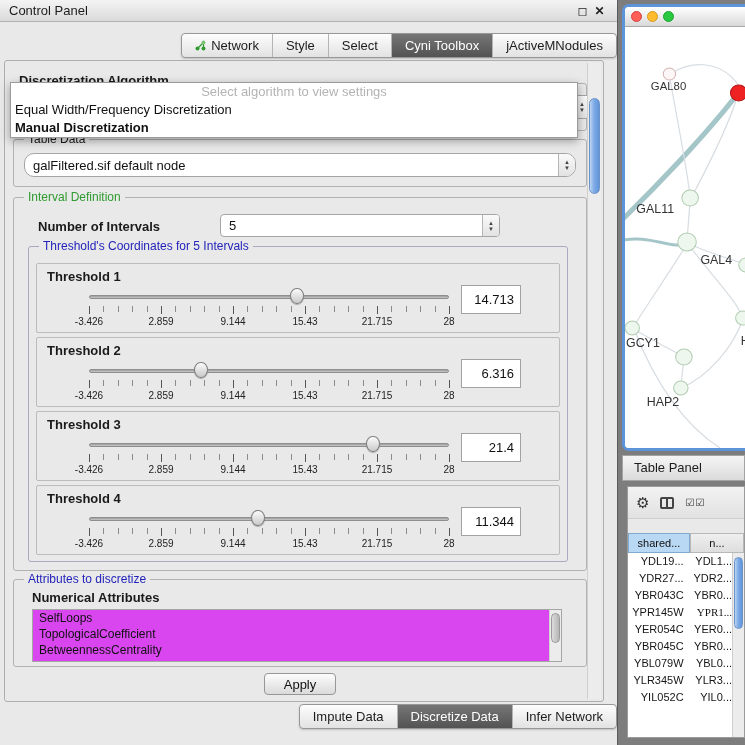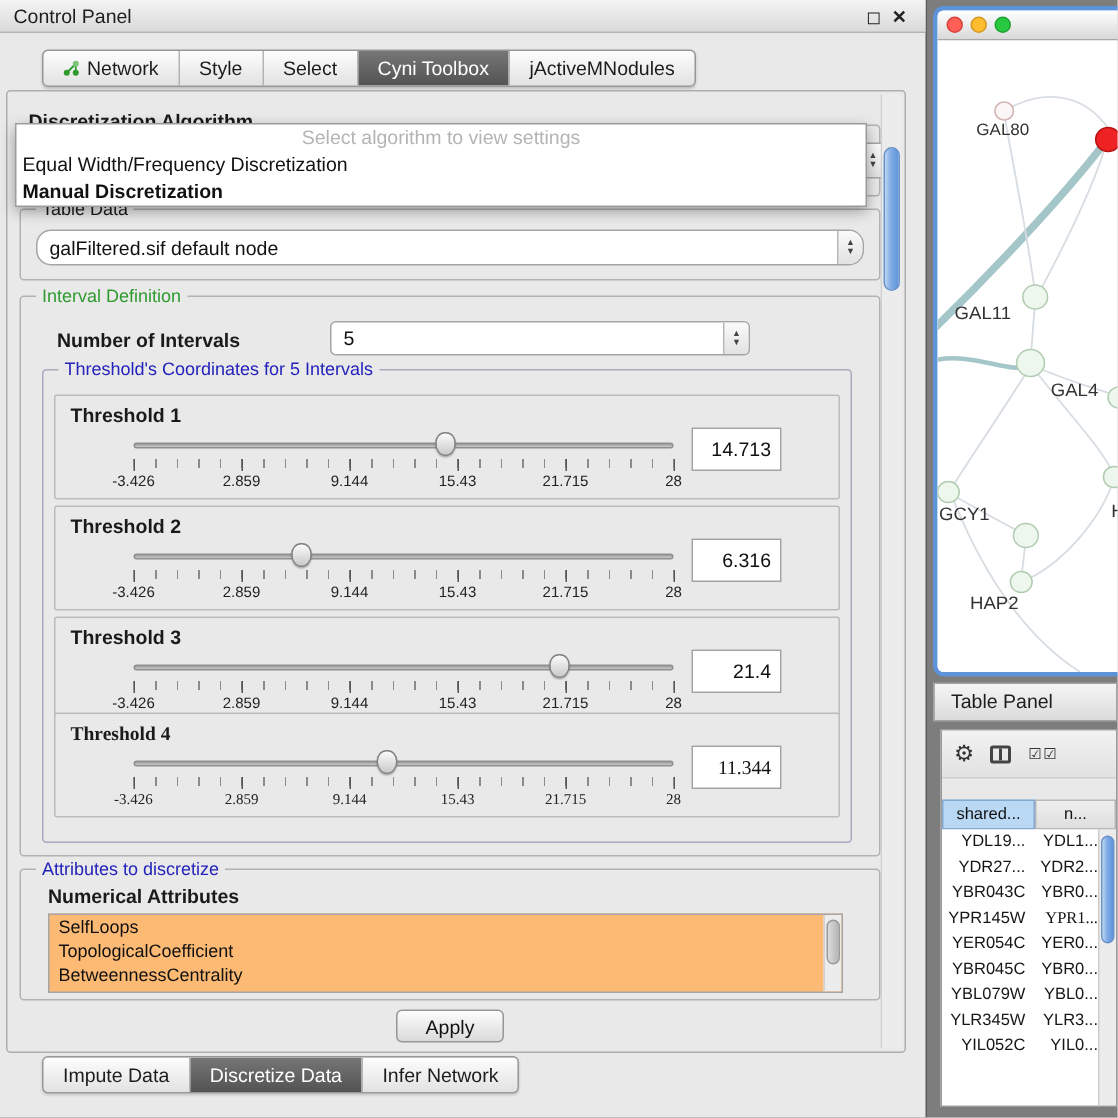--- a/index.html
+++ b/index.html
@@ -8,21 +8,21 @@
     position:relative; overflow:hidden; background:#7d7d7d;
     font-family:"Liberation Sans", sans-serif; font-size:13px; color:#1a1a1a;
   }
   
   .control-panel { position:absolute; left:0; top:0; width:618px; height:745px;
     background:#e9e9e9; border-right:1px solid #5a5a5a; }
   .cp-titlebar { height:22px; background:linear-gradient(#f4f4f4,#dadada);
     border-bottom:1px solid #b3b3b3; display:flex; align-items:center; padding:0 9px; }
   .cp-title { flex:1; font-size:13px; color:#1d1d1d; }
   .win-btn { width:17px; text-align:center; font-size:12px; color:#222; cursor:default; }
-  .tabstrip-row { position:absolute; left:0; width:100%; display:flex; justify-content:flex-start;padding-left:28px; }
+  .tabstrip-row { position:absolute; left:0; width:100%; display:flex; justify-content:flex-end;padding-left:28px; }
   .tabstrip-row.top { top:33px; }
   .tabstrip-row.bottom { top:704px; }
   .tabstrip { display:flex; border:1px solid #979797; border-radius:4px; overflow:hidden;
     background:linear-gradient(#fdfdfd,#e2e2e2); box-shadow:0 1px 2px rgba(0,0,0,.18); }
   .tab { padding:4px 13px; font-size:13px; color:#1c1c1c; border-right:1px solid #b4b4b4;
     display:flex; align-items:center; gap:5px; white-space:nowrap; cursor:default; }
   .tab:last-child { border-right:none; }
   .tab.selected { background:linear-gradient(#767676,#535353); color:#fff; }
   .tab-icon { display:inline-flex; }
 
@@ -85,21 +85,21 @@
     background:linear-gradient(#fbfbfb,#c9c9c9);
     border-radius:7px 7px 7px 7px / 8px 8px 9px 9px; box-shadow:0 1px 1px rgba(0,0,0,.25); }
   .ticks { position:absolute; left:0; top:18px; width:100%; height:6px;
     background-image:repeating-linear-gradient(to right,#8b8b8b 0,#8b8b8b 1px,transparent 1px,transparent 14.4px); }
   .mtick { position:absolute; top:18px; width:1px; height:8px; background:#565656; }
   .tick-label { position:absolute; top:28px; transform:translateX(-50%); font-size:10px;
     color:#222; white-space:nowrap; }
 
   .attributes-group { left:8px; top:518px; width:574px; height:88px; }
   .attr-label { position:absolute; left:18px; top:10px; font-weight:bold; font-size:13px; }
-  .attr-list { position:absolute; left:18px; top:29px; width:530px; height:53px; background:#fdba74;
+  .attr-list { position:absolute; left:18px; top:29px; width:530px; height:53px; background:#d946ef;
     border:1px solid #a5a5a5; overflow:hidden; }
   .attr-item { height:16px; line-height:16px; padding-left:6px; font-size:12px; color:#111; }
   .attr-scroll { position:absolute; right:0; top:0; bottom:0; width:12px; background:#ececec;
     border-left:1px solid #d2d2d2; }
   .attr-thumb { position:absolute; left:1px; right:1px; top:3px; height:30px; border-radius:5px;
     background:linear-gradient(90deg,#dcdcdc,#b5b5b5); border:1px solid #9a9a9a; }
 
   .apply-btn { position:absolute; left:calc(50% - 40px); top:612px; width:72px; height:22px;
     background:linear-gradient(#fdfdfd,#dadada); border:1px solid #979797; border-radius:4px;
     font-size:13px; color:#111; font-family:"Liberation Sans",sans-serif; }
@@ -272,21 +272,21 @@
                 <span class="tick-label" style="left: 40%;">9.144</span>
                 <span class="mtick" style="left: 60%;"></span>
                 <span class="tick-label" style="left: 60%;">15.43</span>
                 <span class="mtick" style="left: 80%;"></span>
                 <span class="tick-label" style="left: 80%;">21.715</span>
                 <span class="mtick" style="left: 100%;"></span>
                 <span class="tick-label" style="left: 100%;">28</span>
               </div>
               <div class="th-value">21.4</div>
             </div>
-            <div class="threshold-panel" style="top: 228px; font-family: Liberation Serif, serif;">
+            <div class="threshold-panel" style="top: 238px;">
               <div class="th-label">Threshold 4</div>
               <div class="slider">
                 <div class="track"></div>
                 <div class="thumb" style="left: calc(47% - 7px);"></div>
                 <div class="ticks"></div>
                 <span class="mtick" style="left: 0%;"></span>
                 <span class="tick-label" style="left: 0%;">-3.426</span>
                 <span class="mtick" style="left: 20%;"></span>
                 <span class="tick-label" style="left: 20%;">2.859</span>
                 <span class="mtick" style="left: 40%;"></span>

